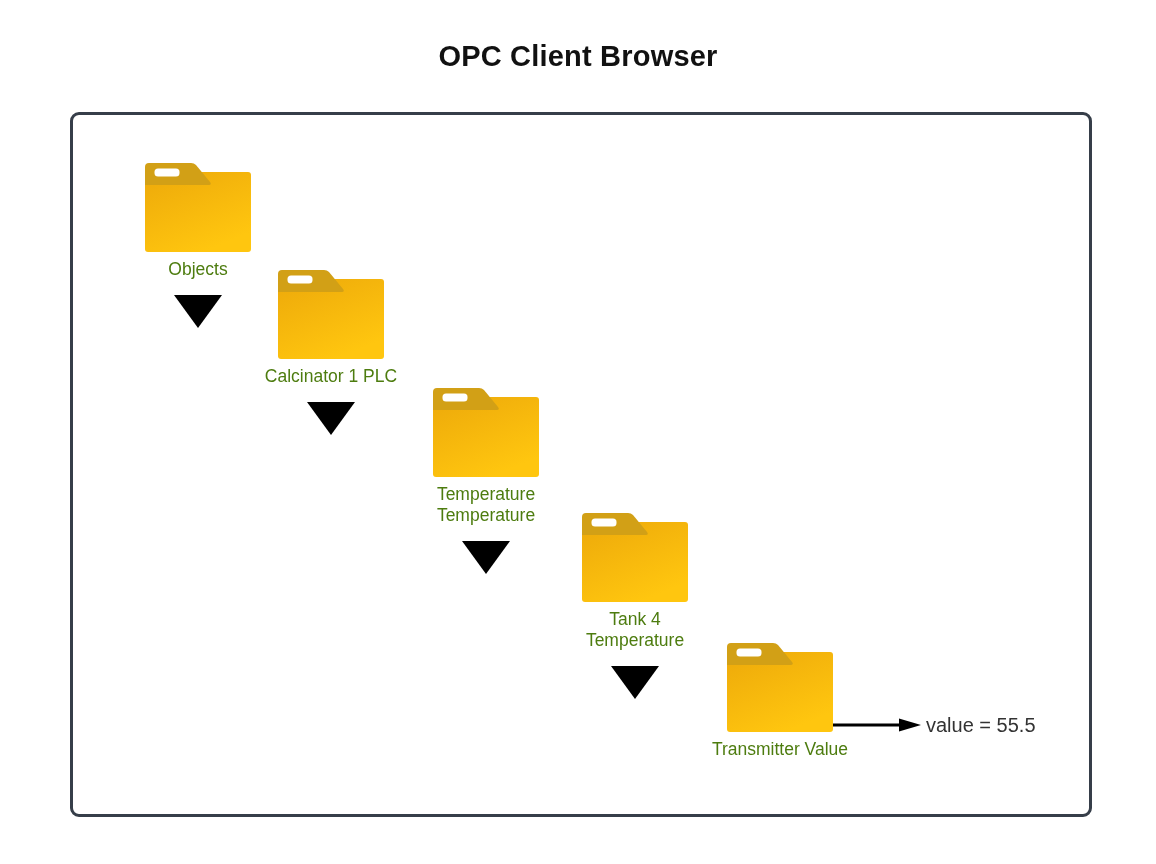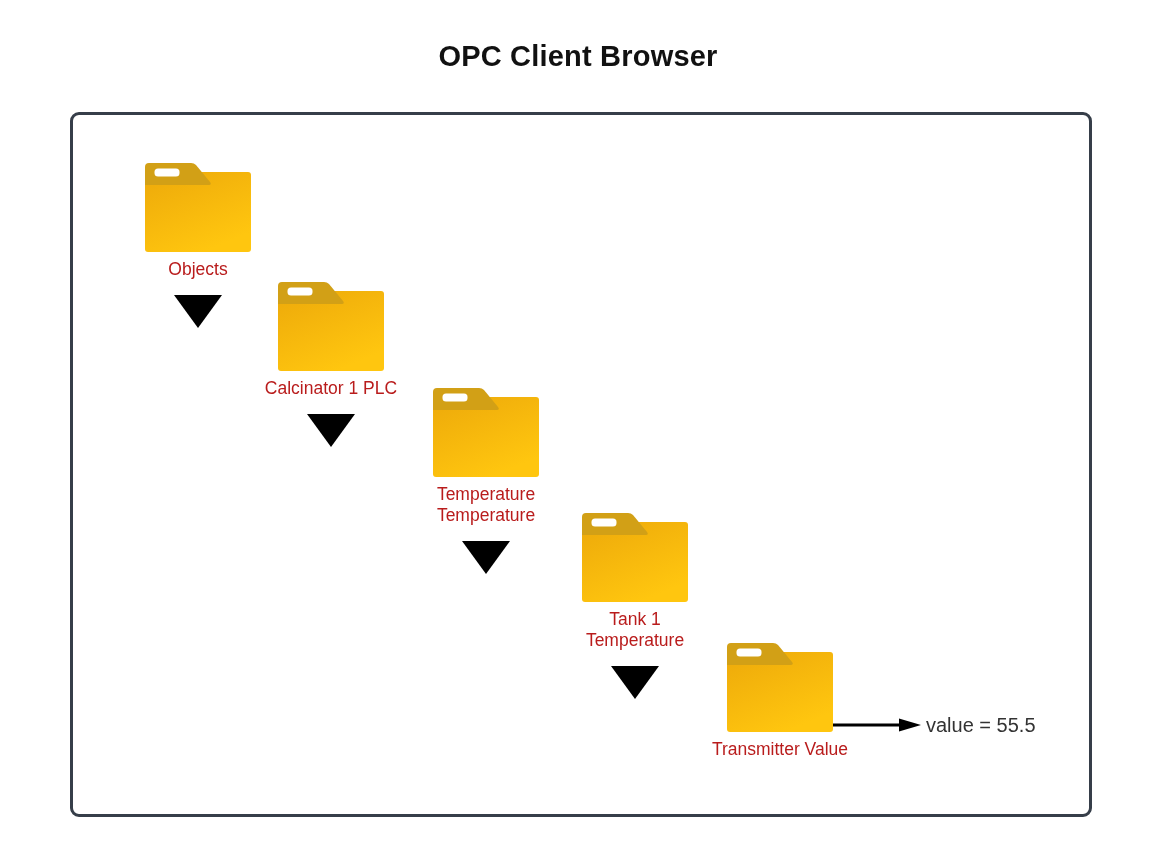--- a/index.html
+++ b/index.html
@@ -37,21 +37,21 @@
   }
   .folder{
     display:block;
     margin:0 auto;
     width:106px;height:89px;
   }
   .label{
     margin-top:7px;
     font-size:17.5px;
     line-height:21px;
-    color:#b91c1c;
+    color:#4d7c0f;
   }
   .label span{display:block;}
   .tri{
     display:block;
     margin:15px auto 0 auto;
     width:48px;height:33px;
   }
   .value-arrow{
     position:absolute;
     left:833px;top:716px;
@@ -95,21 +95,21 @@
         <use href="#folder-sym"></use>
       </svg>
     <div class="label">
       <span>Objects</span>
     </div>
     <svg class="tri" viewBox="0 0 48 33">
       <polygon points="0,0 48,0 24,33" fill="#000000"></polygon>
     </svg>
   </div>
 
-  <div class="node" style="left:241px;top:282px;">
+  <div class="node" style="left:241px;top:270px;">
     <svg class="folder">
         <use href="#folder-sym"></use>
       </svg>
     <div class="label">
       <span>Calcinator 1 PLC</span>
     </div>
     <svg class="tri" viewBox="0 0 48 33">
       <polygon points="0,0 48,0 24,33" fill="#000000"></polygon>
     </svg>
   </div>
@@ -125,21 +125,21 @@
     <svg class="tri" viewBox="0 0 48 33">
       <polygon points="0,0 48,0 24,33" fill="#000000"></polygon>
     </svg>
   </div>
 
   <div class="node" style="left:545px;top:513px;">
     <svg class="folder">
         <use href="#folder-sym"></use>
       </svg>
     <div class="label">
-      <span>Tank 1</span>
+      <span>Tank 4</span>
       <span>Temperature</span>
     </div>
     <svg class="tri" viewBox="0 0 48 33">
       <polygon points="0,0 48,0 24,33" fill="#000000"></polygon>
     </svg>
   </div>
 
   <div class="node" style="left:690px;top:643px;">
     <svg class="folder">
         <use href="#folder-sym"></use>

